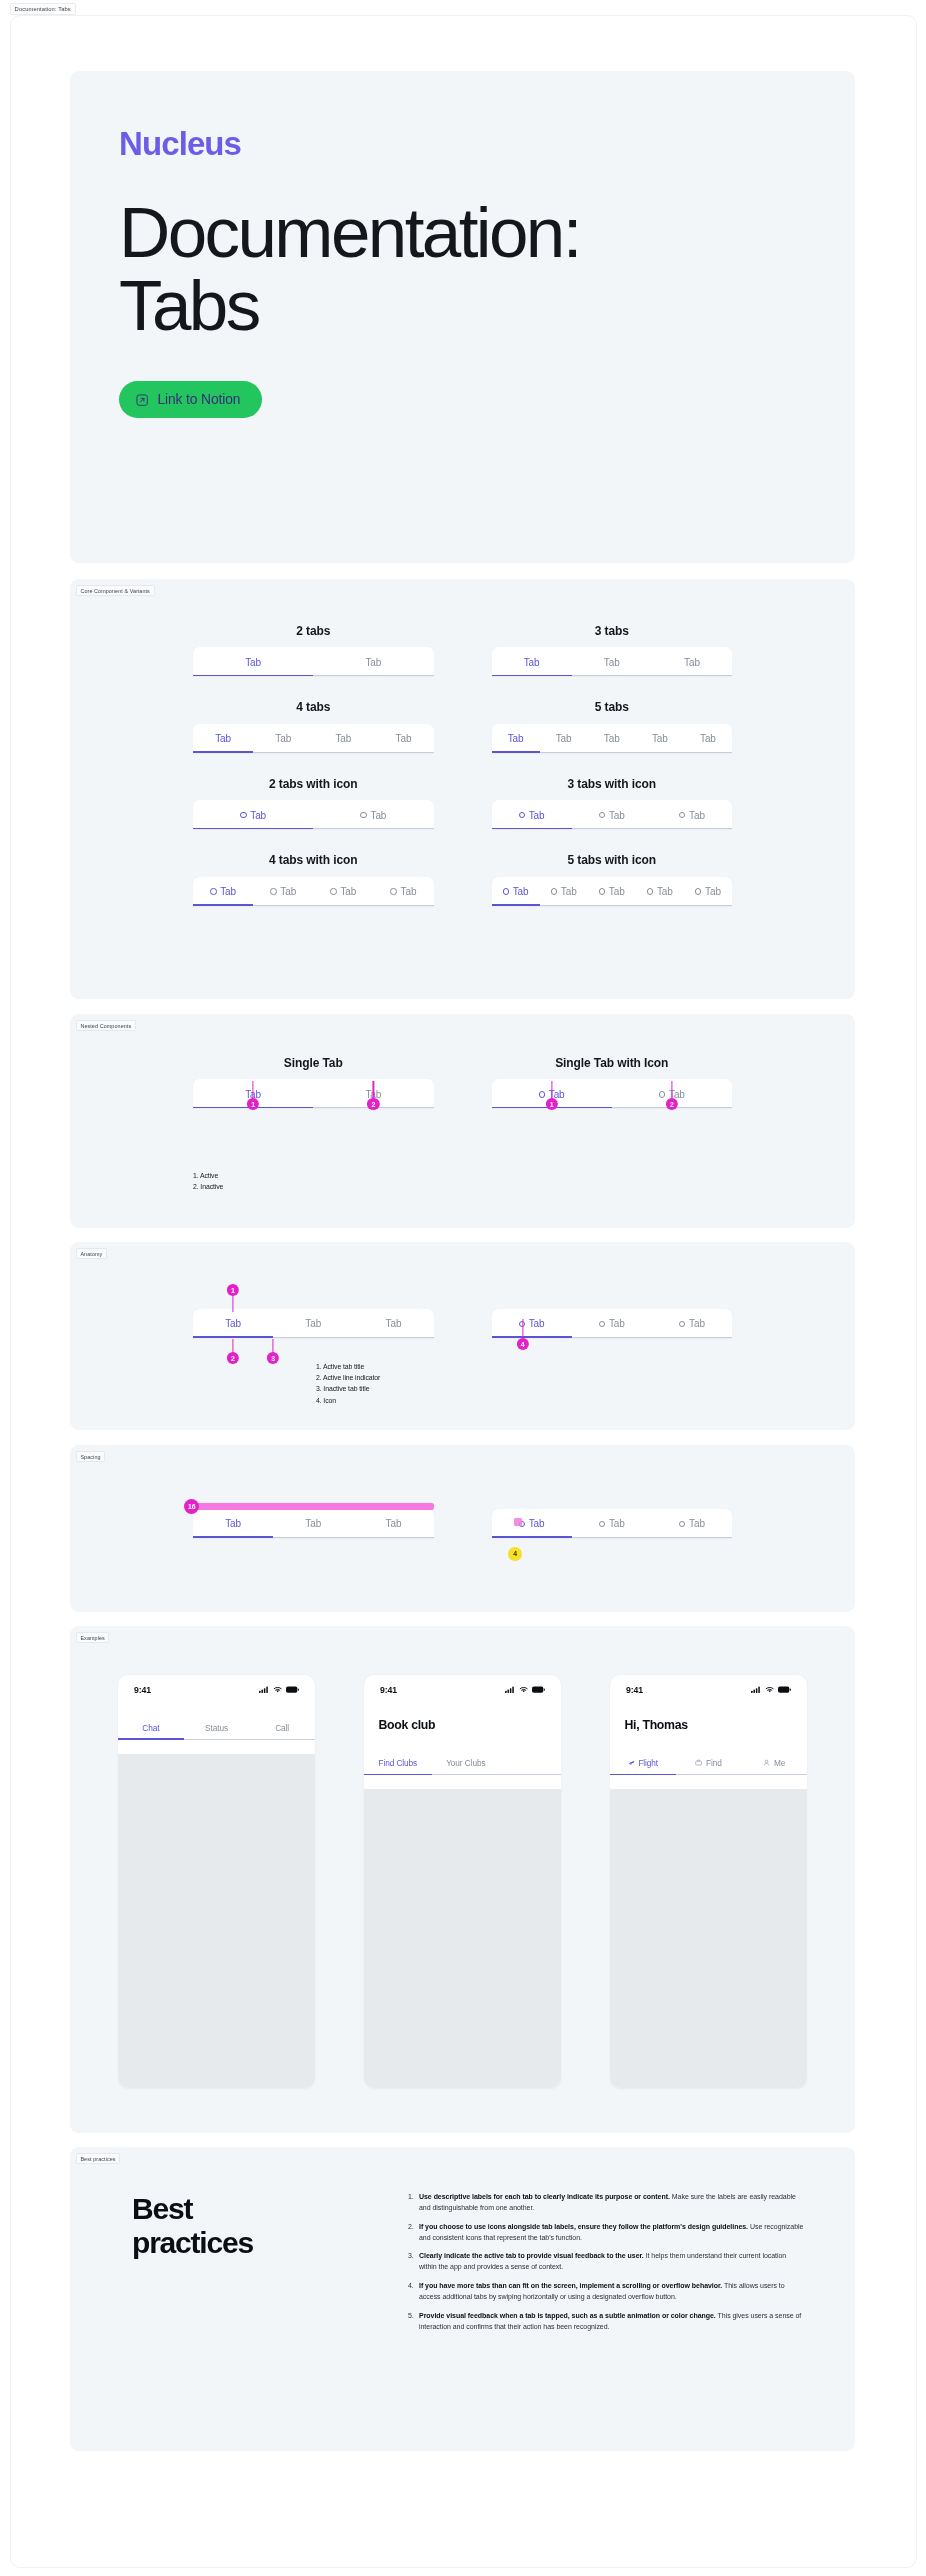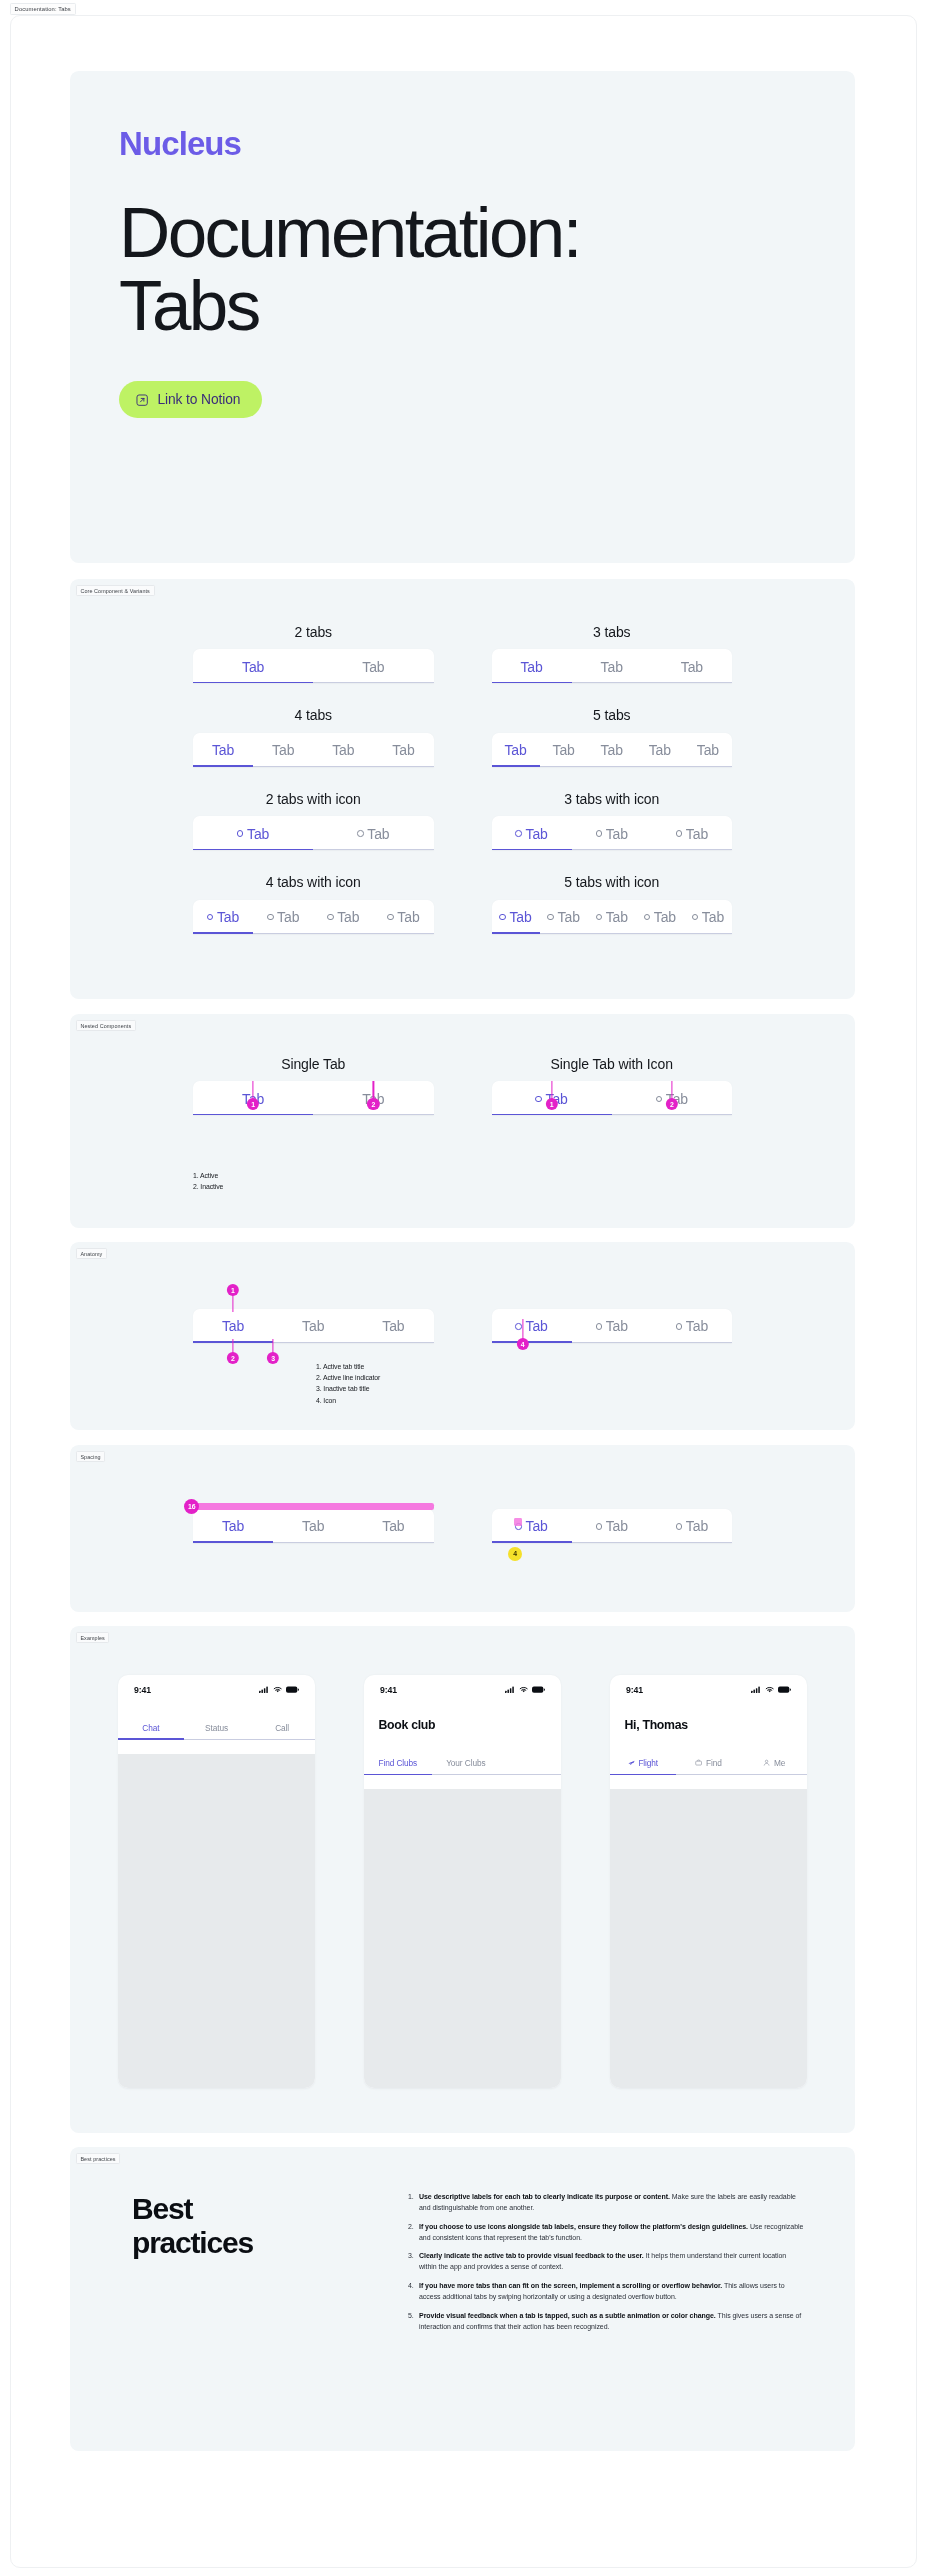--- a/index.html
+++ b/index.html
@@ -56,21 +56,21 @@
   .hero-title .thin { font-weight: 300; display: block; }
   .hero-title .bold { font-weight: 400; display: block; }
   .hero-desc {
     margin-top: 26px;
     font-size: 22px; line-height: 1.42; letter-spacing: -0.4px;
     color: #1b1f25; max-width: 652px; font-weight: 400;
   }
   .notion-btn {
     display: inline-flex; align-items: center; gap: 8.7px;
     margin-top: 39px;
-    background: #bef264; color: #3a2d7a;
+    background: #22c55e; color: #3a2d7a;
     border: none; border-radius: 723px;
     padding: 11px 22px 11px 17.4px;
     font-family: inherit; font-size: 13.8px; font-weight: 500;
     letter-spacing: -0.1px; cursor: pointer;
   }
   .notion-btn svg { display: block; }
 
   
   .tabs {
     display: flex; background: #ffffff;
@@ -79,36 +79,36 @@
     box-shadow: 0 0.7px 1.4px rgba(20,25,40,.04);
   }
   .tabs::after {
     content: ""; position: absolute; left: 0; right: 0; bottom: 0;
     height: 1px; background: #c9cde0;
   }
   .tab {
     flex: 1 1 0; display: flex; align-items: center; justify-content: center;
     gap: 3.6px;
     padding: 9.4px 1.4px 8.7px;
-    font-size: 14px; letter-spacing: -0.1px; font-weight: 500;
+    font-size: 10px; letter-spacing: -0.1px; font-weight: 500;
     color: #878d9b; position: relative; white-space: nowrap;
     background: transparent; border: none; font-family: inherit;
     cursor: pointer;
   }
   .tab.active { color: #5b55d6; }
   .tab.active::after {
     content: ""; position: absolute; left: 0; right: 0; bottom: 0;
     height: 1.6px; background: #5b55d6; z-index: 2;
   }
   .tab .dot-icon {
     width: 6.5px; height: 6.5px; border-radius: 50%;
     border: 0.9px solid currentColor; display: inline-block; flex: none;
   }
   .variant-title {
-    text-align: center; font-size: 14px; font-weight: 400;
+    text-align: center; font-size: 12px; font-weight: 700;
     color: #14171c; letter-spacing: -0.1px; margin-bottom: 9.4px;
   }
 
   
   #core { left: 70px; top: 579px; width: 785px; height: 420px; }
   .core-grid {
     position: absolute; left: 0; right: 0; top: 45px;
     display: grid; grid-template-columns: 1fr 1fr;
     column-gap: 58px; row-gap: 24px;
     padding: 0 123px;

